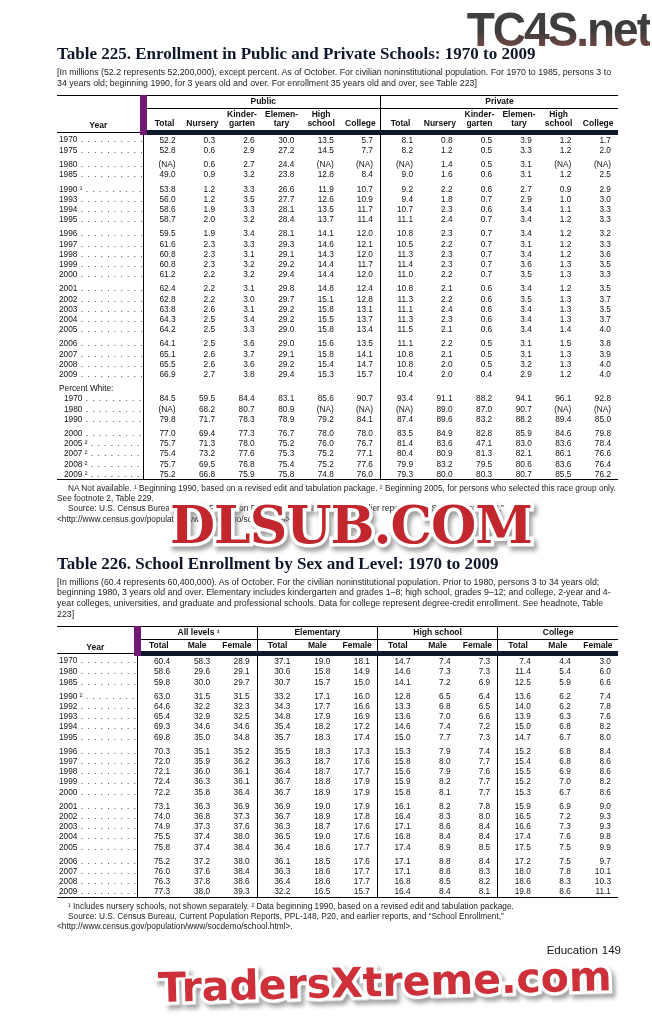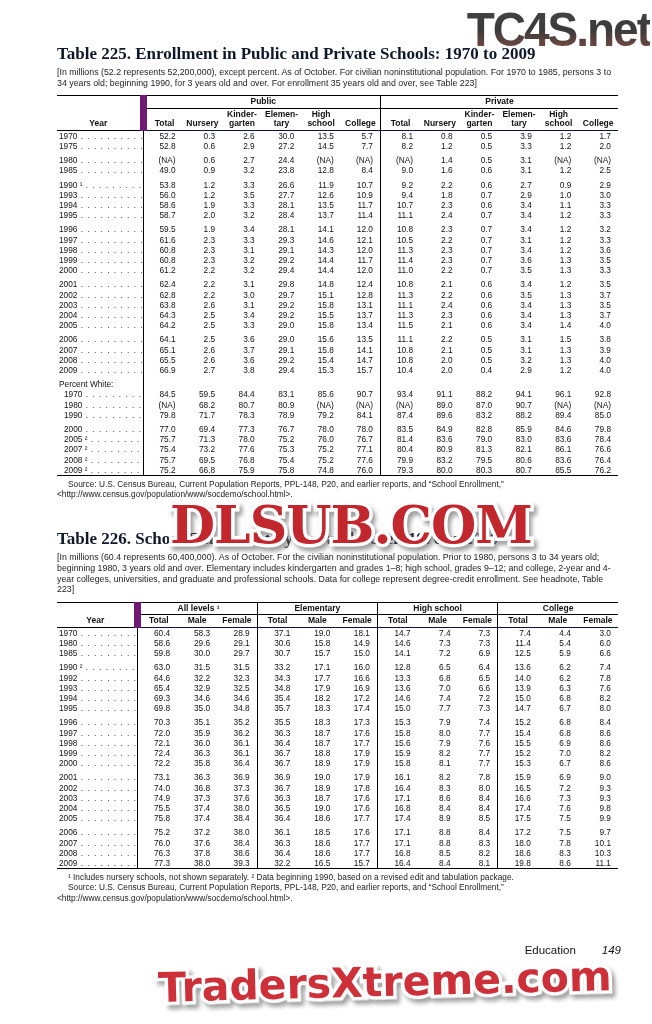--- a/index.html
+++ b/index.html
@@ -11,39 +11,39 @@
              margin:0 0 3px 0;color:#0f172a;}
   .headnote{font-size:8.8px;line-height:10.6px;margin:0 0 7px 0;color:#222;}
 
   table.stat{border-collapse:collapse;width:100%;table-layout:fixed;
              border-top:1.5px solid #000;border-bottom:1.2px solid #000;
              font-size:8.3px;color:#111;}
   table.stat th{font-weight:bold;vertical-align:bottom;text-align:center;
                 font-size:8.5px;line-height:9.5px;padding:1px 2px;}
   th.year-h{border-right:7px solid #701a75;border-bottom:1px solid #000;vertical-align:middle;}
   th.spanner{border-bottom:1px solid #000;padding:2px 0 1px 0;}
-  th.colh{border-bottom:1px solid #0f172a;padding:1px 6px 2px 0;text-align:right;}
+  th.colh{border-bottom:5px solid #0f172a;padding:1px 6px 2px 0;text-align:right;}
   .sep{border-left:1px solid #000;}
 
   td.c-year{border-right:1px solid #000;overflow:hidden;white-space:nowrap;
             padding:0 0 0 2px;line-height:10.2px;}
   td.c-year.ind{padding-left:7px;}
   td.c-num{text-align:right;padding:0 7px 0 0;line-height:10.2px;overflow:hidden;white-space:nowrap;}
   tr.spacer td{height:4px;line-height:4px;font-size:1px;}
   tr.label-row td.c-year{padding-left:2px;}
   .dots{letter-spacing:1px;color:#333;}
 
   .footnotes{margin-top:3px;}
   .footnotes p{margin:0;font-size:8.3px;line-height:10.2px;text-indent:11px;color:#222;}
 
   .sect-226{margin-top:30px;}
 
   
   .edu{position:absolute;top:944px;right:31px;font-size:11.5px;color:#111;}
-  .edu .num{margin-left:26px;font-style:italic;}
+  .edu .num{margin-left:4px;}
   .imprint{position:absolute;top:969px;left:57px;font-size:9.5px;color:#111;}
 
   
   .wm{position:absolute;font-weight:900;white-space:nowrap;pointer-events:none;z-index:5;}
   .wm .back{display:inline-block;-webkit-text-stroke:7px #fff;color:#fff;
             filter:drop-shadow(3px 4px 2px rgba(110,110,110,0.65));}
   .wm .front{position:absolute;left:0;top:0;}
   .wm-tc4s{top:2px;right:2px;font-size:46px;letter-spacing:-2px;
            font-family:"Liberation Sans",sans-serif;transform:scaleY(1.05);}
   .wm-tc4s .solo{background:linear-gradient(180deg,#454545 10%,#3a3a3a 50%,#7c4b43 92%);
@@ -610,21 +610,21 @@
             <tr>
               <td class="c-year ind"><span>2005 ²</span><span class="dots">&nbsp;. . . . . . . . . . . . . . . . </span></td>
               <td class="c-num">75.7</td>
               <td class="c-num">71.3</td>
               <td class="c-num">78.0</td>
               <td class="c-num">75.2</td>
               <td class="c-num">76.0</td>
               <td class="c-num">76.7</td>
               <td class="c-num sep">81.4</td>
               <td class="c-num">83.6</td>
-              <td class="c-num">79.0</td>
+              <td class="c-num">47.1</td>
               <td class="c-num">83.0</td>
               <td class="c-num">83.6</td>
               <td class="c-num">78.4</td>
             </tr>
             <tr>
               <td class="c-year ind"><span>2007 ²</span><span class="dots">&nbsp;. . . . . . . . . . . . . . . . </span></td>
               <td class="c-num">75.4</td>
               <td class="c-num">73.2</td>
               <td class="c-num">77.6</td>
               <td class="c-num">75.3</td>
@@ -664,20 +664,21 @@
               <td class="c-num">80.0</td>
               <td class="c-num">80.3</td>
               <td class="c-num">80.7</td>
               <td class="c-num">85.5</td>
               <td class="c-num">76.2</td>
             </tr>
           </tbody>
       </table>
 
       <div class="footnotes">
+        <p>NA Not available. ¹ Beginning 1990, based on a revised edit and tabulation package. ² Beginning 2005, for persons who selected this race group only. See footnote 2, Table 229.</p>
         <p>Source: U.S. Census Bureau, Current Population Reports, PPL-148, P20, and earlier reports, and “School Enrollment,” &lt;http://www.census.gov/population/www/socdemo/school.html&gt;.</p>
       </div>
     </section>
 
     <section class="sect-226">
       <h2 class="t-title">Table 226. School Enrollment by Sex and Level: 1970 to 2009</h2>
       <p class="headnote">[In millions (60.4 represents 60,400,000). As of October. For the civilian noninstitutional population. Prior to 1980, persons 3 to 34 years old; beginning 1980, 3 years old and over. Elementary includes kindergarten and grades 1–8; high school, grades 9–12; and college, 2-year and 4-year colleges, universities, and graduate and professional schools. Data for college represent degree-credit enrollment. See headnote, Table 223]</p>
 
       <table class="stat">
         <colgroup>

